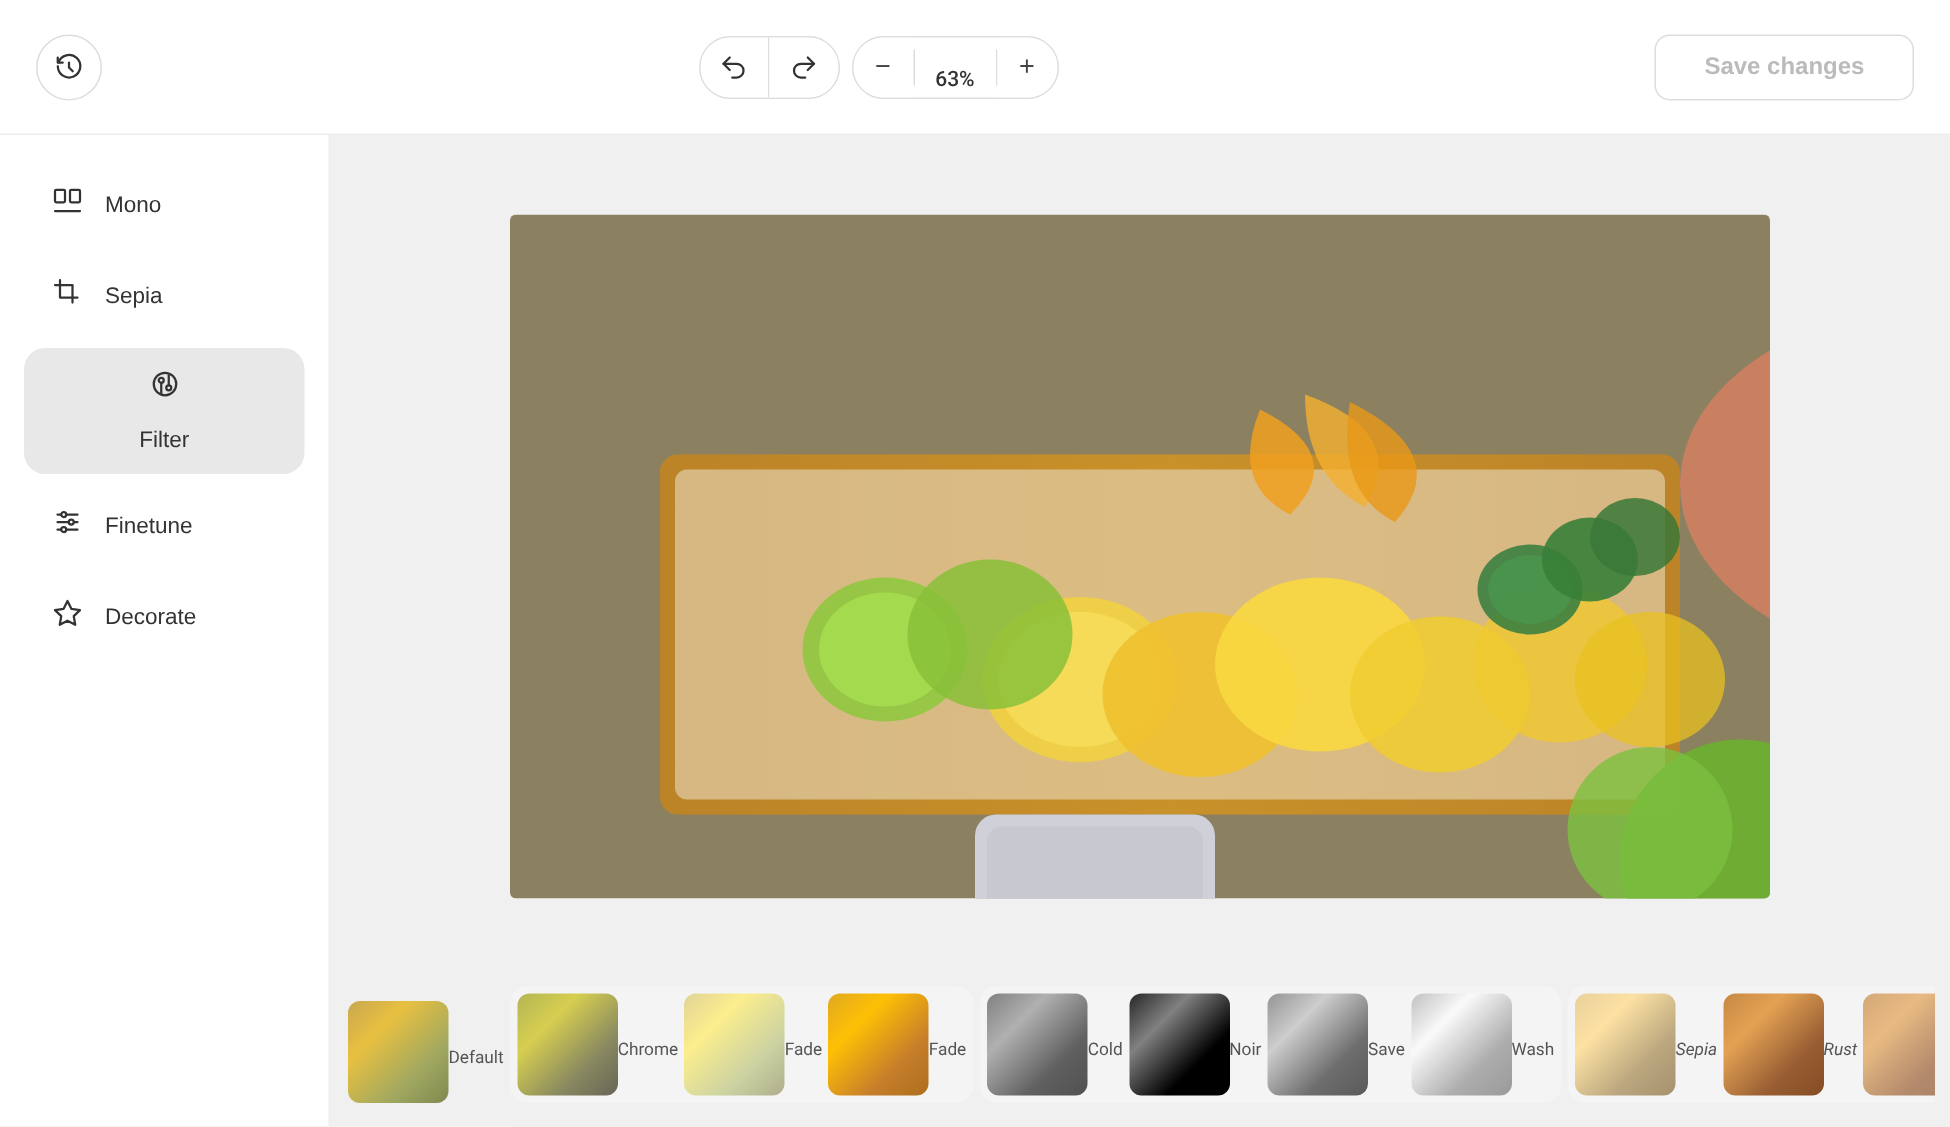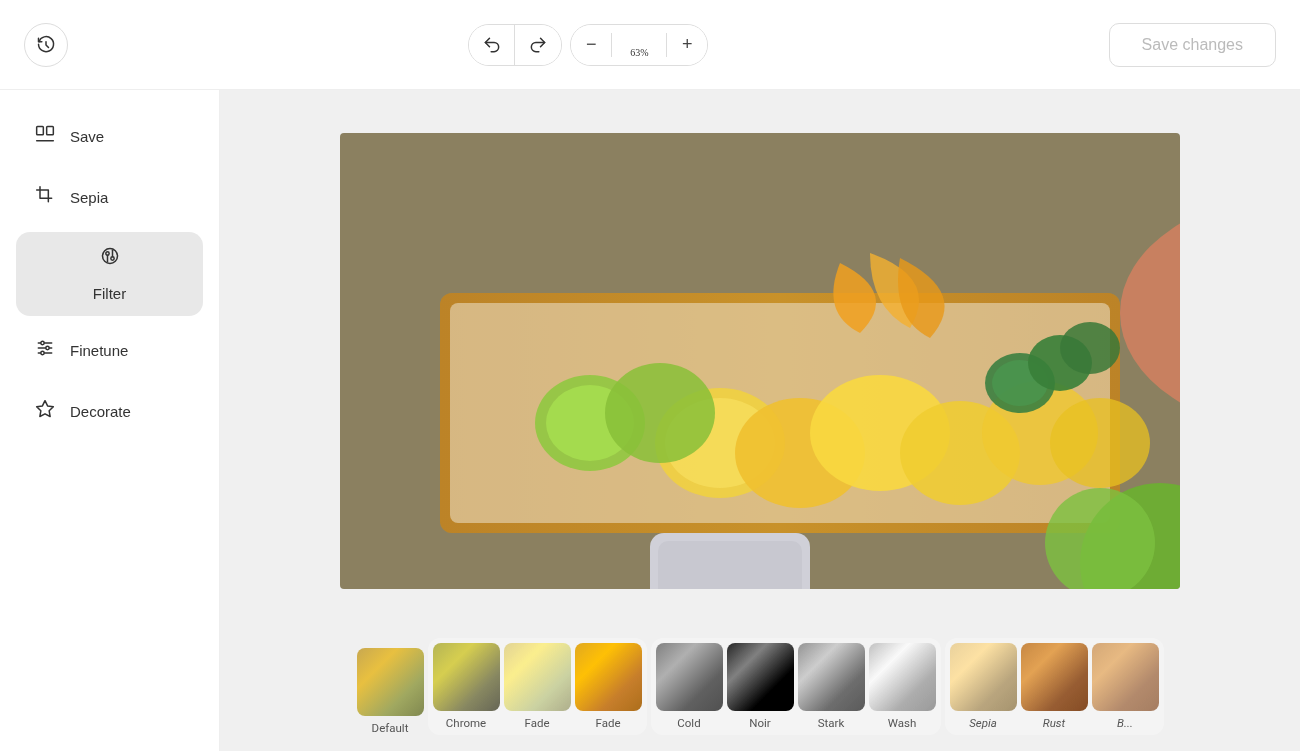--- a/index.html
+++ b/index.html
@@ -82,37 +82,36 @@
       cursor: pointer;
       font-size: 18px;
       color: #444;
       display: flex;
       align-items: center;
       justify-content: center;
     }
     .zoom-value {
       width: 56px;
       text-align: center;
-      font-size: 10px;
+      font-size: 14px;
       font-weight: 500;
       border-left: 1px solid #ddd;
       border-right: 1px solid #ddd;
       padding: 0 4px;
       height: 24px;
       line-height: 40px;
       color: #333;
-      font-family: Liberation Serif, serif;
     }
     .save-btn {
       padding: 12px 32px;
       border-radius: 10px;
       border: 1.5px solid #ddd;
       background: #fff;
       font-size: 16px;
-      font-weight: 400;
+      font-weight: 700;
       color: #bbb;
       cursor: pointer;
     }
 
     
     .main {
       display: flex;
       flex: 1;
       overflow: hidden;
     }
@@ -177,21 +176,21 @@
     }
     .filter-scroll {
       display: flex;
       gap: 4px;
       align-items: flex-end;
       overflow-x: auto;
       padding: 6px 2px;
     }
     .filter-item {
       display: flex;
-      flex-direction: column;
+      flex-direction: row;
       align-items: center;
       cursor: pointer;
       flex-shrink: 0;
     }
     .filter-thumb {
       width: 67px;
       height: 68px;
       border-radius: 8px;
       overflow: hidden;
       position: relative;
@@ -285,21 +284,21 @@
   <div class="sidebar">
 
     <button class="sidebar-item">
       <span class="icon">
         <svg class="svg-icon" viewBox="0 0 24 24">
           <rect x="2" y="3" width="8" height="10" rx="1"></rect>
           <rect x="14" y="3" width="8" height="10" rx="1"></rect>
           <line x1="2" y1="20" x2="22" y2="20"></line>
         </svg>
       </span>
-      <span>Save</span>
+      <span>Mono</span>
     </button>
 
     <button class="sidebar-item">
       <span class="icon">
         <svg class="svg-icon" viewBox="0 0 24 24">
           <path d="M6 2v14h14"></path>
           <path d="M2 6h14v14"></path>
         </svg>
       </span>
       <span>Sepia</span>
@@ -422,21 +421,21 @@
           <div class="filter-item">
             <div class="filter-thumb ft-mono"></div>
             <span class="filter-label">Cold</span>
           </div>
           <div class="filter-item">
             <div class="filter-thumb ft-noir"></div>
             <span class="filter-label">Noir</span>
           </div>
           <div class="filter-item">
             <div class="filter-thumb ft-stark"></div>
-            <span class="filter-label">Stark</span>
+            <span class="filter-label">Save</span>
           </div>
           <div class="filter-item">
             <div class="filter-thumb ft-wash"></div>
             <span class="filter-label">Wash</span>
           </div>
         </div>
 
         <div class="filter-group-sepia">
           <div class="filter-item">
             <div class="filter-thumb ft-sepia"></div>

